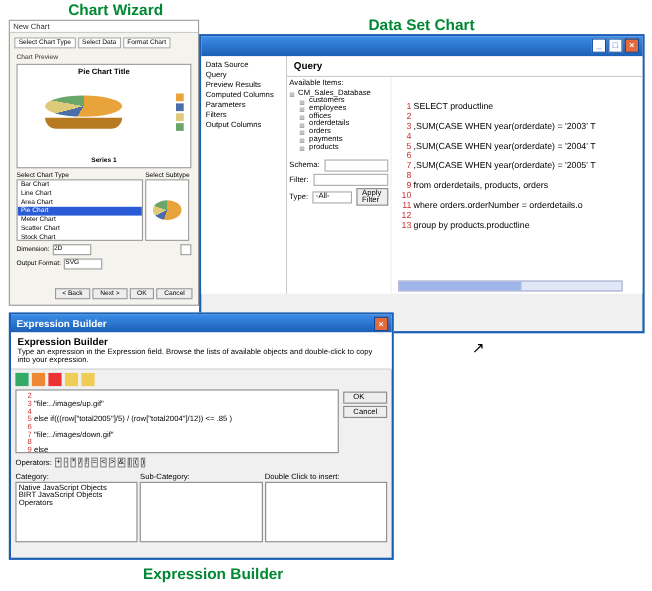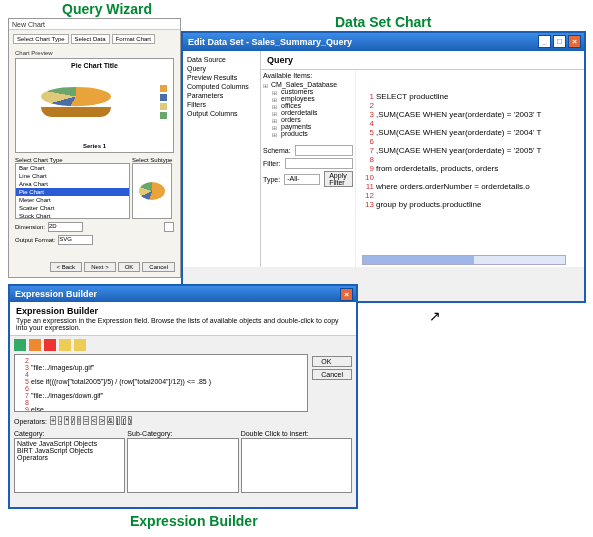--- a/index.html
+++ b/index.html
@@ -79,21 +79,21 @@
   .eb-listcol { flex: 1; }
   .eb-listcol .h { font-size: 7px; padding-bottom: 1px; }
   .eb-listbox { border: 1px solid #888; background: #fff; height: 55px; font-size: 7px; padding: 1px 2px; }
   
   .cursor { position:absolute; width:12px; height:16px; pointer-events:none; }
   .cursor::before { content:"↖"; font-size:14px; color:#000; position:absolute; transform:scaleX(-1); }
 </style>
 </head>
 <body>
 
-<div class="caption" style="left:62px; top:1px;">Query Wizard</div>
+<div class="caption" style="left:62px; top:1px;">Chart Wizard</div>
 <div class="caption" style="left:335px; top:14px;">Data Set Chart</div>
 <div class="caption" style="left:130px; top:513px;">Expression Builder</div>
 
 <div class="cw">
   <div class="cw-titlebar">New Chart</div>
   <div class="cw-tabs">
     <div class="cw-tab">Select Chart Type</div>
     <div class="cw-tab">Select Data</div>
     <div class="cw-tab">Format Chart</div>
   </div>
@@ -145,21 +145,20 @@
   <div class="cw-botbtns">
     <div>&lt; Back</div>
     <div>Next &gt;</div>
     <div>OK</div>
     <div>Cancel</div>
   </div>
 </div>
 
 <div class="dse">
   <div class="dse-title">
-    <span>Edit Data Set - Sales_Summary_Query</span>
     <div class="winbtns">
       <div class="winbtn">_</div>
       <div class="winbtn">□</div>
       <div class="winbtn close">×</div>
     </div>
   </div>
   <div class="dse-body">
     <div class="dse-nav" id="dse-nav">
         <div>Data Source</div>
         <div>Query</div>

